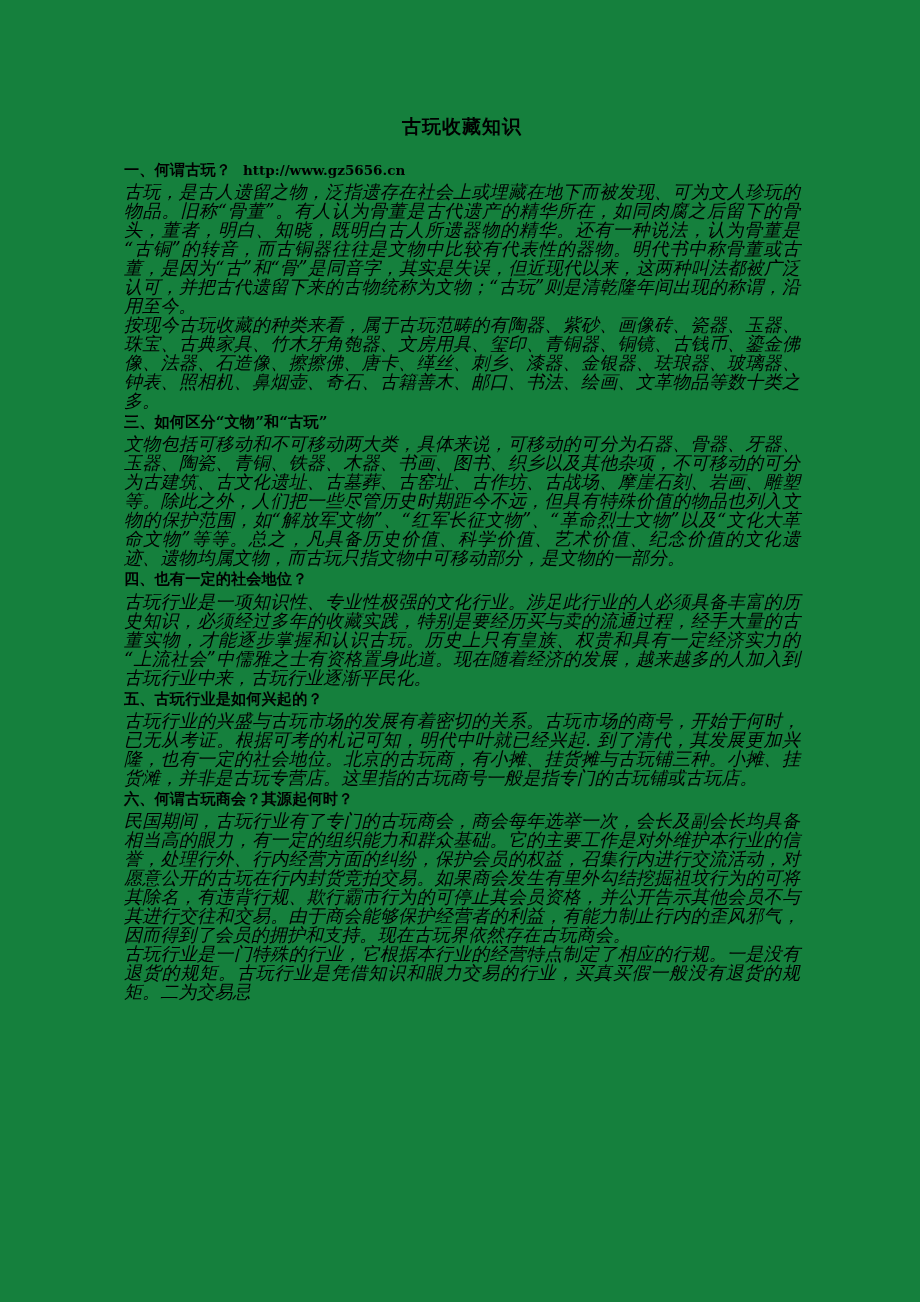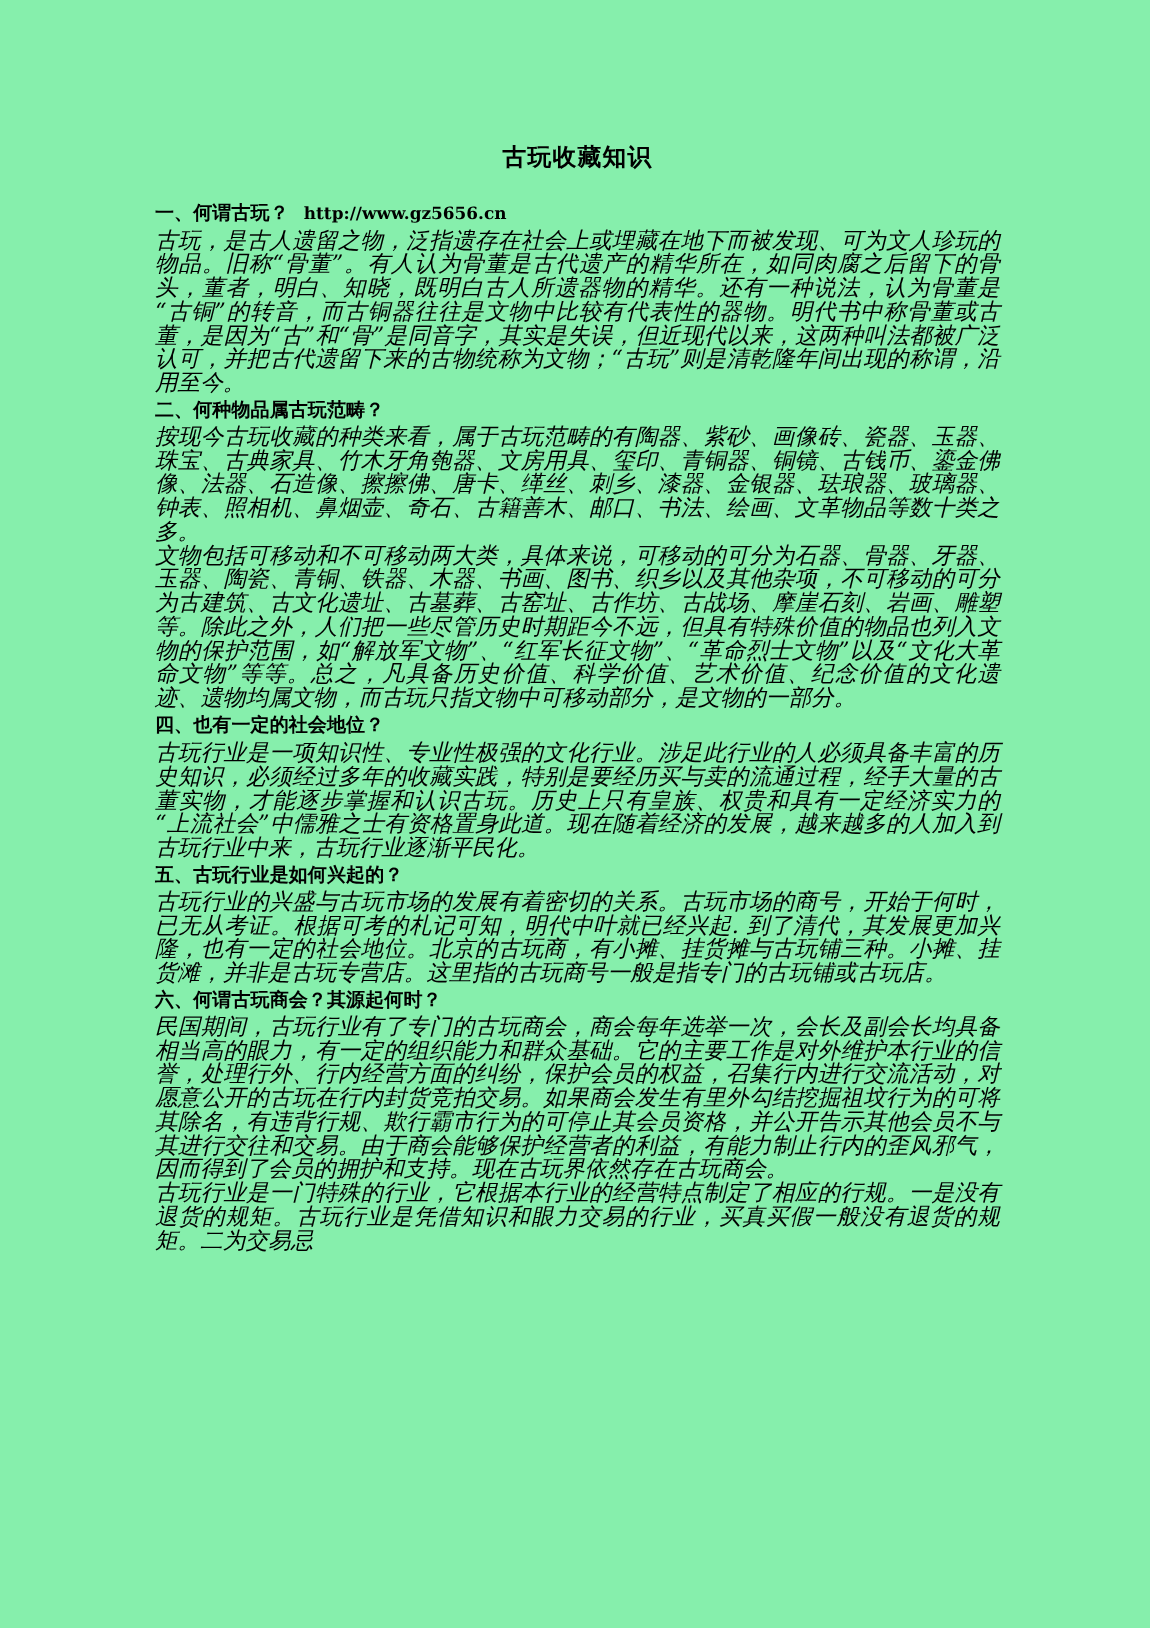--- a/index.html
+++ b/index.html
@@ -10,21 +10,21 @@
   }
   body {
     font-family: "DejaVu Serif", "Liberation Serif", serif;
     color: #000000;
   }
   .page {
     position: relative;
     width: 920px;
     height: 1302px;
     margin: 0 auto;
-    background: #86efac;
+    background: #15803d;
     overflow: hidden;
     box-sizing: border-box;
   }
   .content {
     position: absolute;
     left: 124px;
     top: 112px;
     width: 676px;
   }
   .doc-title {
@@ -67,23 +67,23 @@
 <body>
 
 <div class="page">
   <div class="content">
 
     <h1 class="doc-title">古玩收藏知识</h1>
 
     <p class="sec-heading"><span>一、何谓古玩？</span><span class="url">http://www.gz5656.cn</span></p>
     <p class="sec-body">古玩，是古人遗留之物，泛指遗存在社会上或埋藏在地下而被发现、可为文人珍玩的物品。旧称“骨董”。有人认为骨董是古代遗产的精华所在，如同肉腐之后留下的骨头，董者，明白、知晓，既明白古人所遗器物的精华。还有一种说法，认为骨董是“古铜”的转音，而古铜器往往是文物中比较有代表性的器物。明代书中称骨董或古董，是因为“古”和“骨”是同音字，其实是失误，但近现代以来，这两种叫法都被广泛认可，并把古代遗留下来的古物统称为文物；“古玩”则是清乾隆年间出现的称谓，沿用至今。</p>
 
-    <p class="sec-heading">二、何种物品属古玩范畴？</p>
     <p class="sec-body">按现今古玩收藏的种类来看，属于古玩范畴的有陶器、紫砂、画像砖、瓷器、玉器、珠宝、古典家具、竹木牙角匏器、文房用具、玺印、青铜器、铜镜、古钱币、鎏金佛像、法器、石造像、擦擦佛、唐卡、缂丝、刺乡、漆器、金银器、珐琅器、玻璃器、钟表、照相机、鼻烟壶、奇石、古籍善木、邮口、书法、绘画、文革物品等数十类之多。</p>
 
+    <p class="sec-heading">三、如何区分“文物”和“古玩”</p>
     <p class="sec-body">文物包括可移动和不可移动两大类，具体来说，可移动的可分为石器、骨器、牙器、玉器、陶瓷、青铜、铁器、木器、书画、图书、织乡以及其他杂项，不可移动的可分为古建筑、古文化遗址、古墓葬、古窑址、古作坊、古战场、摩崖石刻、岩画、雕塑等。除此之外，人们把一些尽管历史时期距今不远，但具有特殊价值的物品也列入文物的保护范围，如“解放军文物”、“红军长征文物”、“革命烈士文物”以及“文化大革命文物”等等。总之，凡具备历史价值、科学价值、艺术价值、纪念价值的文化遗迹、遗物均属文物，而古玩只指文物中可移动部分，是文物的一部分。</p>
 
     <p class="sec-heading">四、也有一定的社会地位？</p>
     <p class="sec-body">古玩行业是一项知识性、专业性极强的文化行业。涉足此行业的人必须具备丰富的历史知识，必须经过多年的收藏实践，特别是要经历买与卖的流通过程，经手大量的古董实物，才能逐步掌握和认识古玩。历史上只有皇族、权贵和具有一定经济实力的“上流社会”中儒雅之士有资格置身此道。现在随着经济的发展，越来越多的人加入到古玩行业中来，古玩行业逐渐平民化。</p>
 
     <p class="sec-heading">五、古玩行业是如何兴起的？</p>
     <p class="sec-body">古玩行业的兴盛与古玩市场的发展有着密切的关系。古玩市场的商号，开始于何时，已无从考证。根据可考的札记可知，明代中叶就已经兴起. 到了清代，其发展更加兴隆，也有一定的社会地位。北京的古玩商，有小摊、挂货摊与古玩铺三种。小摊、挂货滩，并非是古玩专营店。这里指的古玩商号一般是指专门的古玩铺或古玩店。</p>
 
     <p class="sec-heading">六、何谓古玩商会？其源起何时？</p>
     <p class="sec-body">民国期间，古玩行业有了专门的古玩商会，商会每年选举一次，会长及副会长均具备相当高的眼力，有一定的组织能力和群众基础。它的主要工作是对外维护本行业的信誉，处理行外、行内经营方面的纠纷，保护会员的权益，召集行内进行交流活动，对愿意公开的古玩在行内封货竞拍交易。如果商会发生有里外勾结挖掘祖坟行为的可将其除名，有违背行规、欺行霸市行为的可停止其会员资格，并公开告示其他会员不与其进行交往和交易。由于商会能够保护经营者的利益，有能力制止行内的歪风邪气，因而得到了会员的拥护和支持。现在古玩界依然存在古玩商会。</p>

